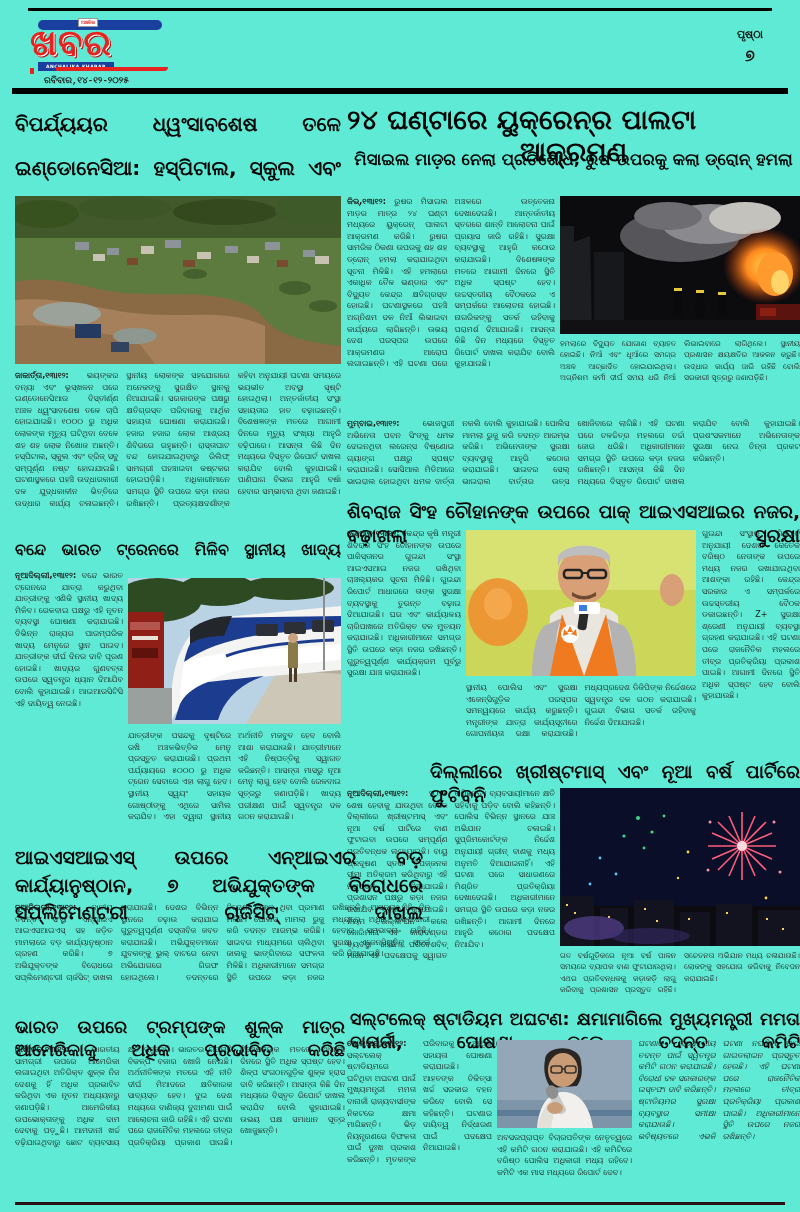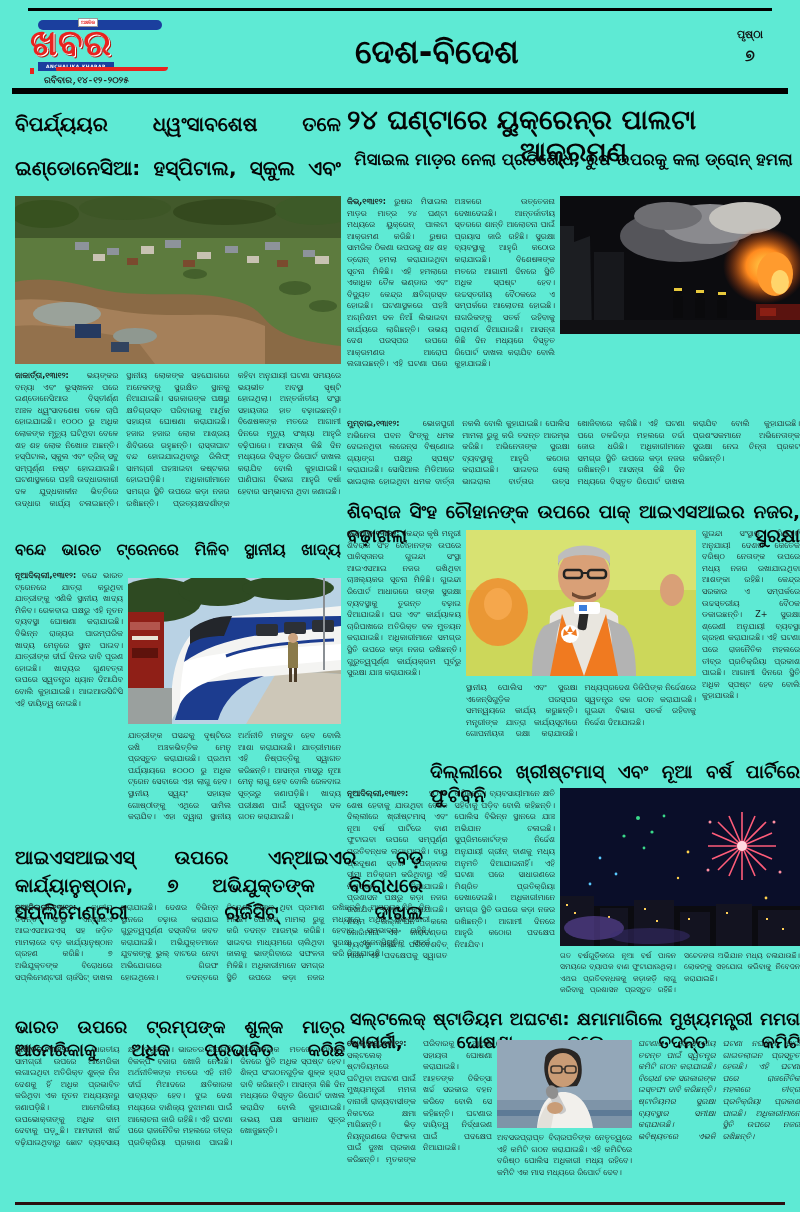--- a/index.html
+++ b/index.html
@@ -43,21 +43,20 @@
 
   <div class="abs" id="logo" style="left:30px;top:20px;">
     <div class="bartop"></div>
     <div class="tag">ଅଞ୍ଚଳିକ</div>
     <div class="big">ଖବର</div>
     <div class="barbot">ANCHALIKA KHABAR</div>
     <div class="swoosh"></div>
     <div class="dot"></div>
   </div>
   <div class="abs mdate" style="left:44px;top:76px;">ରବିବାର,୧୪-୧୨-୨୦୨୫</div>
-  <div class="abs section-title" style="left:355px;top:32px;">ଦେଶ-ବିଦେଶ</div>
   <div class="abs pglabel" style="left:728px;top:28px;width:44px;">ପୃଷ୍ଠା</div>
   <div class="abs pgnum" style="left:728px;top:46px;width:44px;">୭</div>
   <div class="abs rule" style="left:12px;top:88px;width:776px;height:6px;"></div>
 
   <div class="abs hl" style="left:15px;top:102px;width:326px;height:90px;font-size:20px;line-height:2.2;">ବିପର୍ଯ୍ୟୟର ଧ୍ୱଂସାବଶେଷ ତଳେ ଇଣ୍ଡୋନେସିଆ: ହସ୍ପିଟାଲ, ସ୍କୁଲ ଏବଂ ବ୍ରିଜ୍ ସବୁ ନଷ୍ଟ, ୧୦୦୦ ରୁ ଅଧିକ ଲୋକ ମୃତ</div>
   <svg class="abs photo" style="left:15px;top:196px;" width="326" height="168" viewBox="0 0 326 168">
     <rect width="326" height="168" fill="#5d7b3e"></rect>
     <rect y="0" width="326" height="42" fill="#42592b"></rect>
     <ellipse cx="30" cy="18" rx="34" ry="14" fill="#37511f"></ellipse>
       <ellipse cx="110" cy="12" rx="46" ry="12" fill="#3d5626"></ellipse>
@@ -133,20 +132,21 @@
       <circle cx="162" cy="100" r="4"></circle>
         <rect x="157" y="104" width="10" height="18"></rect>
     </g>
     <g fill="#e8c93c">
         <rect x="114" y="92" width="8" height="3"></rect>
         <rect x="136" y="94" width="8" height="3"></rect>
         <rect x="158" y="96" width="8" height="3"></rect>
       </g>
     <rect y="124" width="240" height="14" fill="#111114"></rect>
   </svg>
+  <div class="abs cap" style="left:560px;top:338px;width:240px;height:52px;">ହମଲାରେ ବିଦ୍ୟୁତ ଯୋଗାଣ ବ୍ୟାହତ ହୋଇଛି। ନିଆଁ ଏବଂ ଧୂଆଁରେ ସମଗ୍ର ଅଞ୍ଚଳ ଆଚ୍ଛାଦିତ ହୋଇଯାଇଥିଲା। ଅଗ୍ନିଶମ କର୍ମୀ ଦୀର୍ଘ ସମୟ ଧରି ନିଆଁ ଲିଭାଇବାରେ ଲାଗିଥିଲେ। ସ୍ଥାନୀୟ ପ୍ରଶାସନ କ୍ଷୟକ୍ଷତିର ଆକଳନ କରୁଛି। ଉଦ୍ଧାର କାର୍ଯ୍ୟ ଜାରି ରହିଛି ବୋଲି ସରକାରୀ ସୂତ୍ରରୁ ଜଣାପଡ଼ିଛି।</div>
 
   <div class="abs body cols4" style="left:347px;top:418px;width:453px;height:80px;">
     <b>ମୁମ୍ବାଇ,୧୩ା୧୨:</b>
     <span>ଭୋଜପୁରୀ ଅଭିନେତା ପବନ ସିଂଙ୍କୁ ଧମକ ଦେଇନଥିବା ଲରେନ୍ସ ବିଷ୍ଣୋଇ ଗ୍ୟାଙ୍ଗ ପକ୍ଷରୁ ସ୍ପଷ୍ଟ କରାଯାଇଛି। ସୋସିଆଲ ମିଡିଆରେ ଭାଇରାଲ ହୋଇଥିବା ଧମକ ବାର୍ତ୍ତା ନକଲି ବୋଲି କୁହାଯାଇଛି। ପୋଲିସ ମାମଲା ରୁଜୁ କରି ତଦନ୍ତ ଆରମ୍ଭ କରିଛି। ଅଭିନେତାଙ୍କ ସୁରକ୍ଷା ବ୍ୟବସ୍ଥାକୁ ଆହୁରି କଠୋର କରାଯାଇଛି। ସାଇବର ସେଲ୍ ଭାଇରାଲ ବାର୍ତ୍ତାର ଉତ୍ସ ଖୋଜିବାରେ ଲାଗିଛି। ଏହି ଘଟଣା ପରେ ଚଳଚ୍ଚିତ୍ର ମହଲରେ ଚର୍ଚ୍ଚା ଜୋର ଧରିଛି। ଅଧିକାରୀମାନେ ସମଗ୍ର ସ୍ଥିତି ଉପରେ କଡ଼ା ନଜର ରଖିଛନ୍ତି। ଆସନ୍ତା କିଛି ଦିନ ମଧ୍ୟରେ ବିସ୍ତୃତ ରିପୋର୍ଟ ଦାଖଲ କରାଯିବ ବୋଲି କୁହାଯାଇଛି। ପ୍ରଶଂସକମାନେ ଅଭିନେତାଙ୍କ ସୁରକ୍ଷା ନେଇ ଚିନ୍ତା ପ୍ରକଟ କରିଛନ୍ତି।</span>
   </div>
 
   <div class="abs hl" style="left:347px;top:500px;width:453px;font-size:18.5px;line-height:1.3;">ଶିବରାଜ ସିଂହ ଚୌହାନଙ୍କ ଉପରେ ପାକ୍ ଆଇଏସଆଇର ନଜର, ବଢ଼ାଗଲା ସୁରକ୍ଷା</div>
   <div class="abs body" style="left:347px;top:528px;width:114px;height:228px;">
     <b>ଭୋପାଳ,୧୩ା୧୨:</b>
     <span>କେନ୍ଦ୍ର କୃଷି ମନ୍ତ୍ରୀ ଶିବରାଜ ସିଂହ ଚୌହାନଙ୍କ ଉପରେ ପାକିସ୍ତାନର ଗୁଇନ୍ଦା ସଂସ୍ଥା ଆଇଏସଆଇ ନଜର ରଖିଥିବା ଚାଞ୍ଚଲ୍ୟକର ସୂଚନା ମିଳିଛି। ଗୁଇନ୍ଦା ରିପୋର୍ଟ ଆଧାରରେ ତାଙ୍କ ସୁରକ୍ଷା ବ୍ୟବସ୍ଥାକୁ ତୁରନ୍ତ ବଢ଼ାଇ ଦିଆଯାଇଛି। ଘର ଏବଂ କାର୍ଯ୍ୟାଳୟ ଚାରିପାଖରେ ଅତିରିକ୍ତ ବଳ ମୁତୟନ କରାଯାଇଛି। ଅଧିକାରୀମାନେ ସମଗ୍ର ସ୍ଥିତି ଉପରେ କଡ଼ା ନଜର ରଖିଛନ୍ତି। ଗୁରୁତ୍ୱପୂର୍ଣ୍ଣ କାର୍ଯ୍ୟକ୍ରମ ପୂର୍ବରୁ ସୁରକ୍ଷା ଯାଞ୍ଚ କରାଯାଉଛି।</span>

